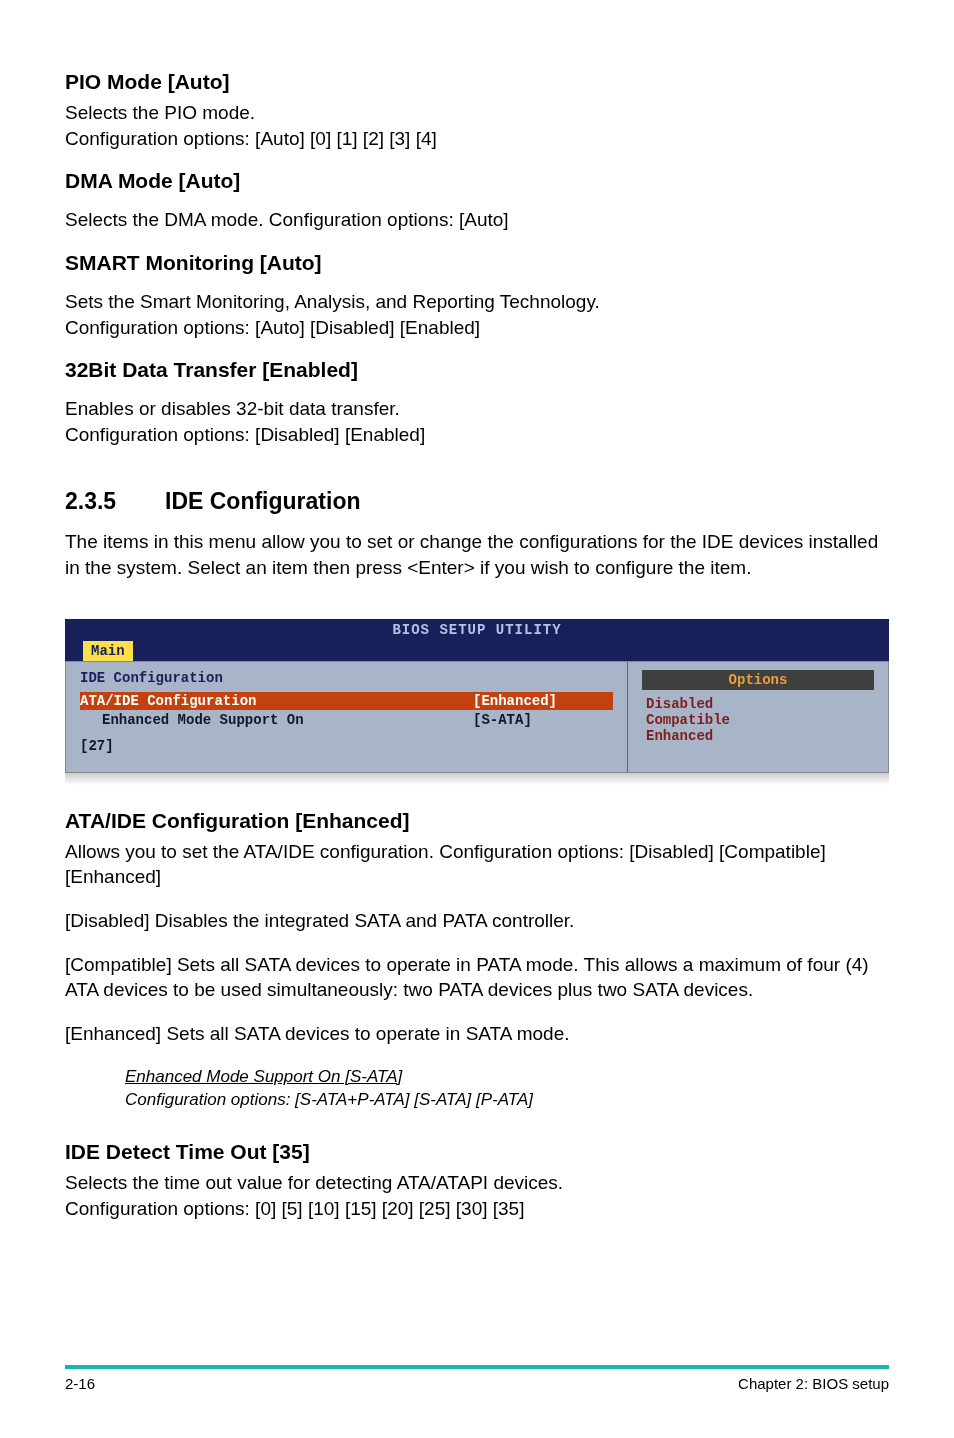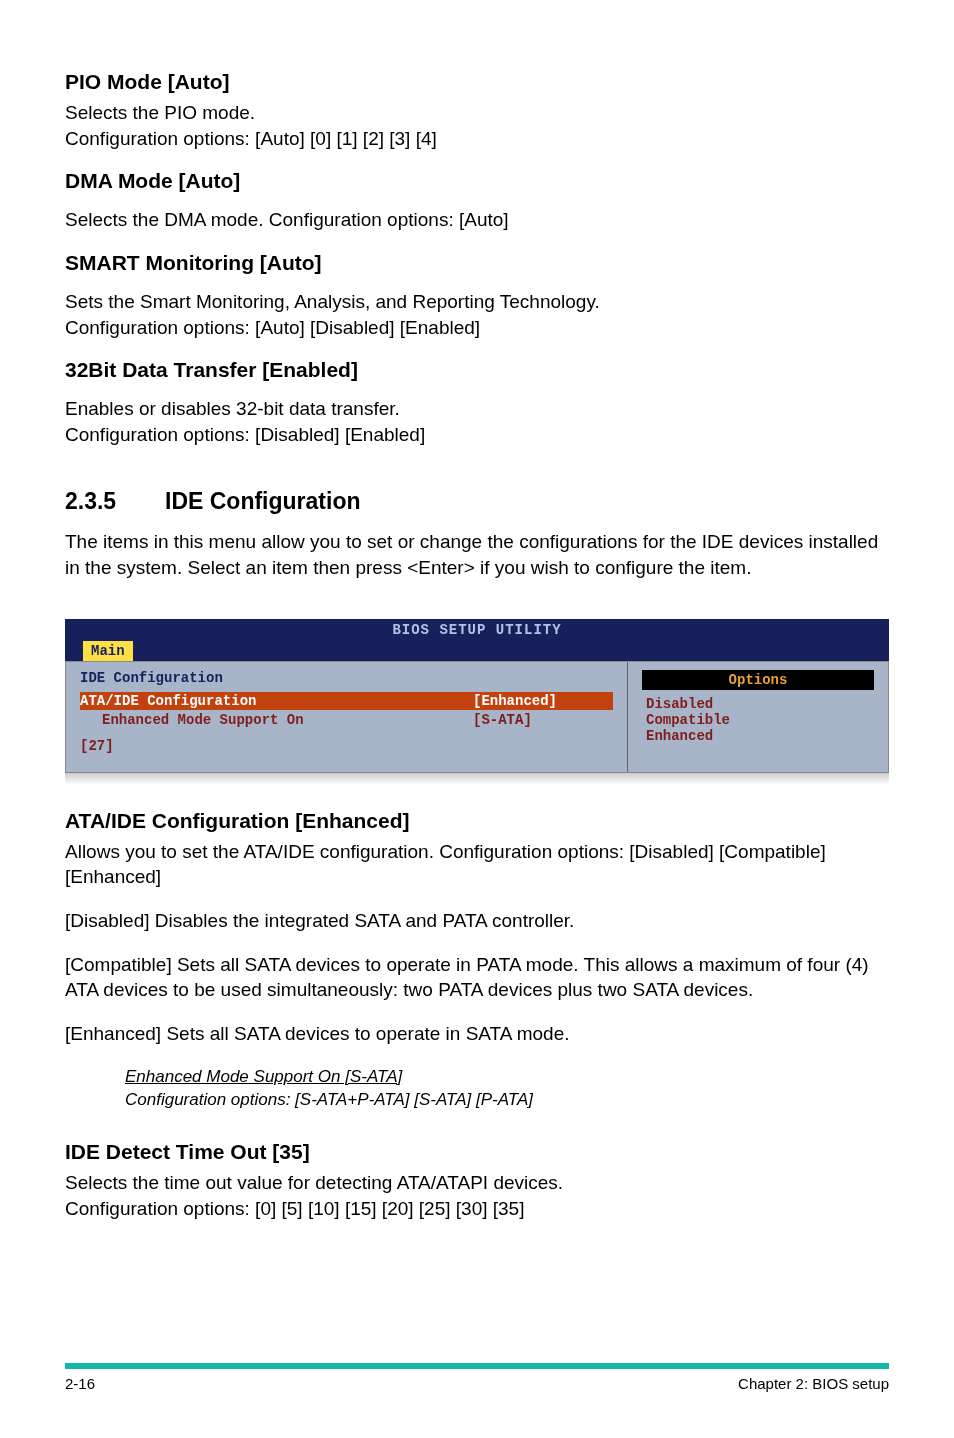--- a/index.html
+++ b/index.html
@@ -93,36 +93,36 @@
     }
     .bios-row-selected {
       display: flex;
       color: #ffffff;
       font-weight: bold;
       background: #c2410c;
       padding: 1px 0;
     }
     .bios-row-dark {
       display: flex;
-      color: #7f1d1d;
+      color: #0f172a;
       font-weight: bold;
       margin-top: 2px;
     }
     .bios-label {
       flex: 1;
     }
     .bios-label-indent {
       flex: 1;
       padding-left: 22px;
     }
     .bios-value {
       width: 140px;
     }
     .bios-options-header {
-      background: #000000;
+      background: #404040;
       color: #e8a038;
       text-align: center;
       font-weight: bold;
       padding: 2px 0;
       margin-bottom: 6px;
     }
     .bios-option {
       color: #7f1d1d;
       font-weight: bold;
       padding-left: 4px;
@@ -140,21 +140,21 @@
       margin-top: 4px;
     }
     .italic-block .underline {
       text-decoration: underline;
     }
     .footer {
       position: absolute;
       bottom: 46px;
       left: 65px;
       right: 65px;
-      border-top: 6px solid #14b8a6;
+      border-top: 4px solid #14b8a6;
       padding-top: 6px;
       display: flex;
       justify-content: space-between;
       font-size: 15px;
     }
     .spacer-sm {
       height: 8px;
     }
   </style>
 </head>

